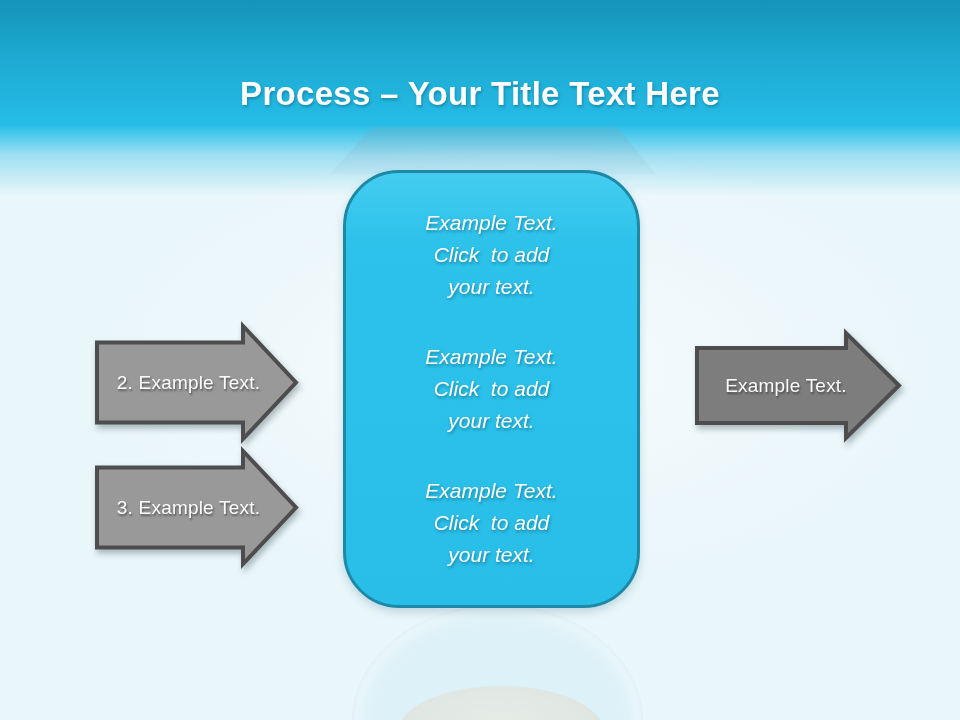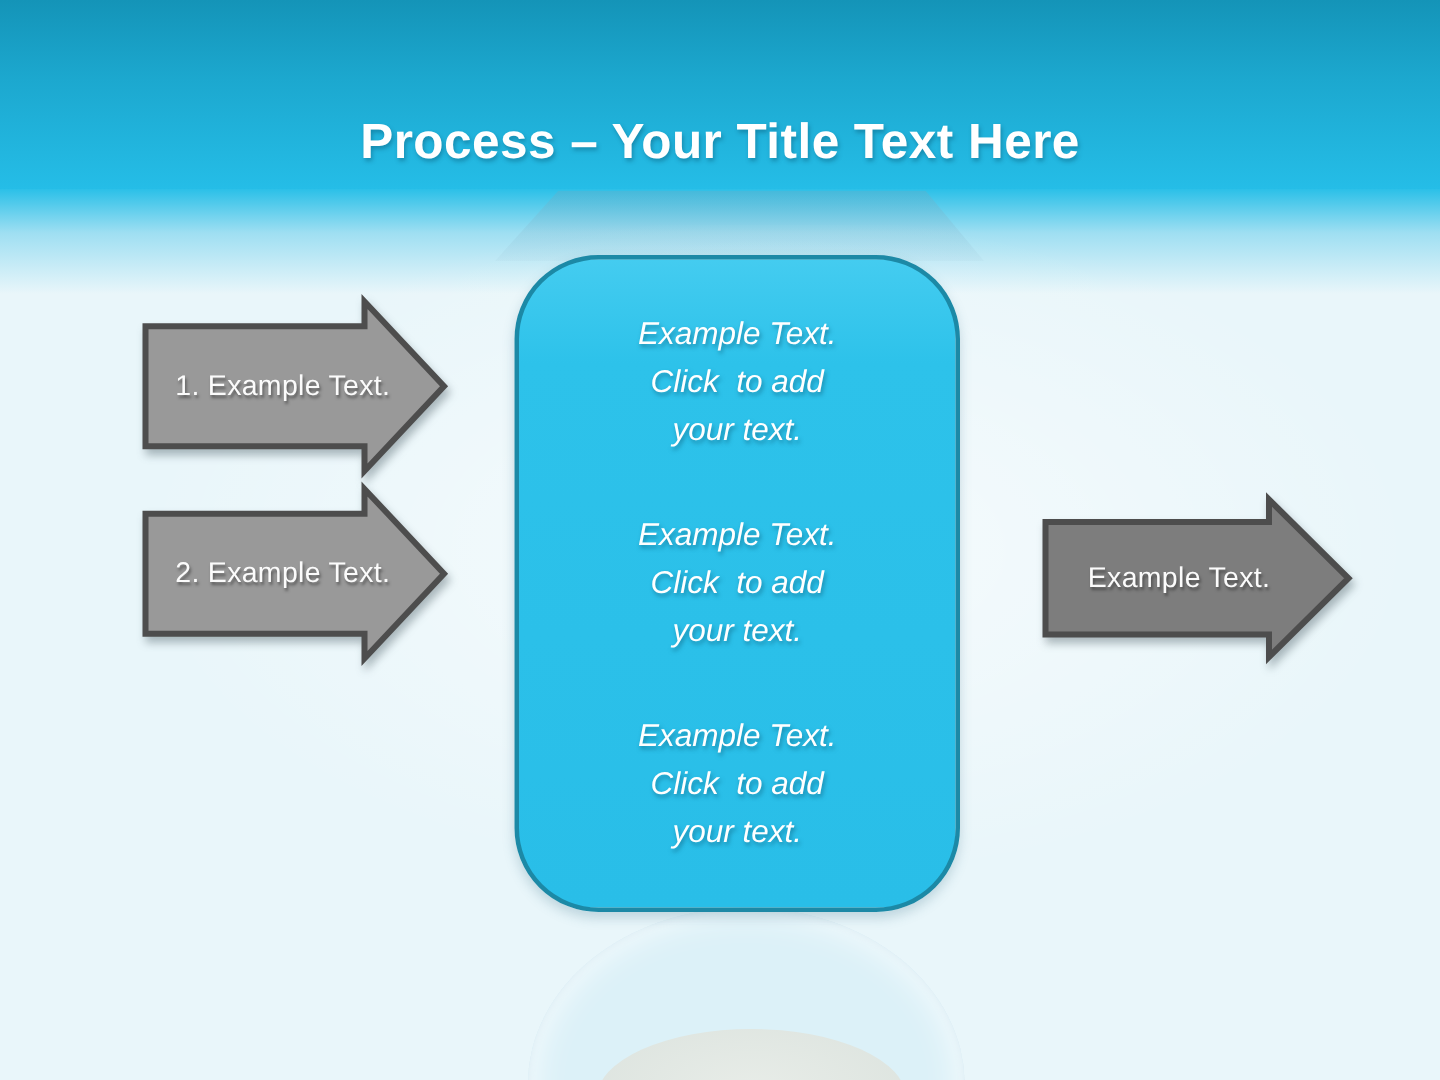--- a/index.html
+++ b/index.html
@@ -87,34 +87,34 @@
 
   <div class="header-band"></div>
   <div class="header-fade"></div>
   <div class="bg-sheen"></div>
   <div class="light-beam"></div>
   <div class="hourglass-bulb"></div>
   <div class="hourglass-sand"></div>
 
   <h1 class="slide-title"><span class="bold">Process</span><span> – Your Title Text Here</span></h1>
 
-  <div class="arrow arrow-l1">
-    <svg width="203" height="117" viewBox="0 0 203 117">
-      <polygon points="2,18.5 148,18.5 148,2 201,58.5 148,115 148,98.5 2,98.5" fill="#999999"></polygon>
-    </svg>
-    <span class="arrow-label">1. Example Text.</span>
-  </div>
 
   <div class="arrow arrow-l2">
     <svg width="203" height="117" viewBox="0 0 203 117">
       <polygon points="2,18.5 148,18.5 148,2 201,58.5 148,115 148,98.5 2,98.5" fill="#999999"></polygon>
     </svg>
     <span class="arrow-label">2. Example Text.</span>
   </div>
 
+  <div class="arrow arrow-l3">
+    <svg width="203" height="117" viewBox="0 0 203 117">
+      <polygon points="2,18.5 148,18.5 148,2 201,58.5 148,115 148,98.5 2,98.5" fill="#999999"></polygon>
+    </svg>
+    <span class="arrow-label">3. Example Text.</span>
+  </div>
 
   <div class="center-box">
     <p class="box-paragraph">Example Text.
 Click  to add
 your text.</p>
     <p class="box-paragraph">Example Text.
 Click  to add
 your text.</p>
     <p class="box-paragraph">Example Text.
 Click  to add

